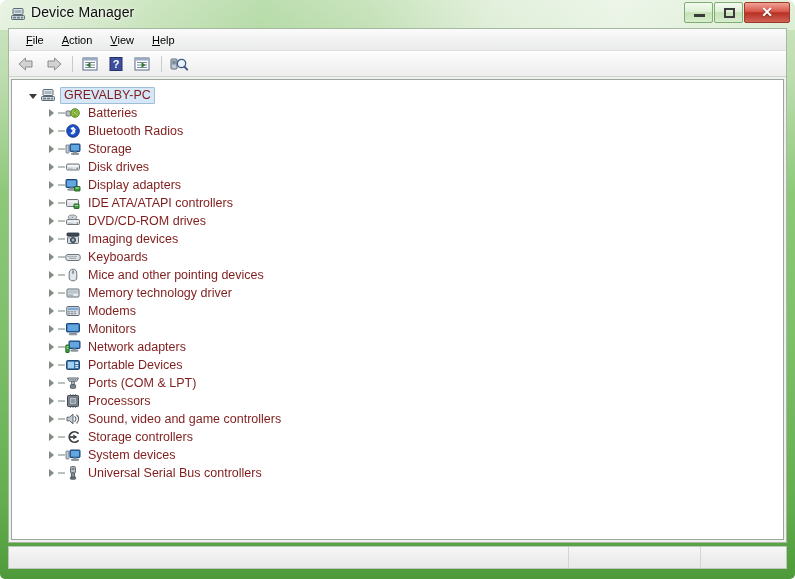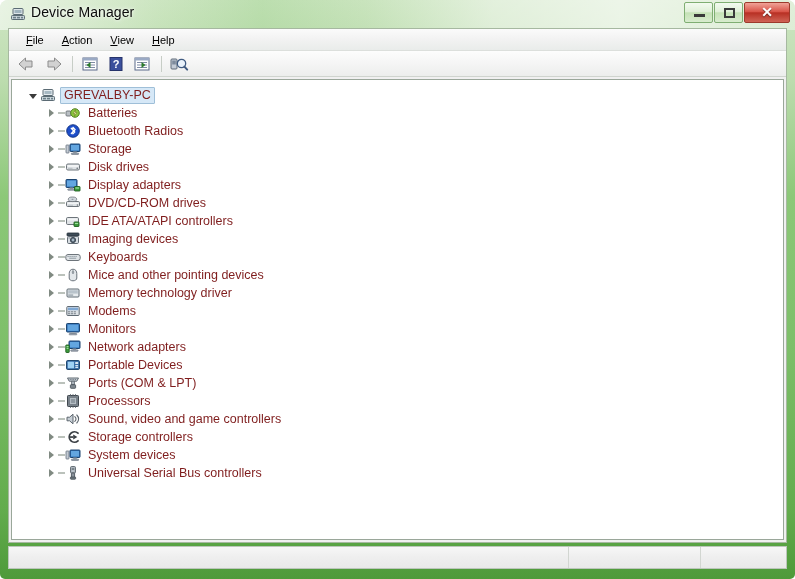--- a/index.html
+++ b/index.html
@@ -449,45 +449,45 @@
           <span class="tlabel">Display adapters</span>
         </div>
 
         <div class="trow child">
           <span class="twisty">
               <span class="tri-closed"></span>
             </span>
           <span class="dotlink"></span>
           <span class="ticon">
             <svg width="16" height="16" viewBox="0 0 16 16">
+              <rect x="1.5" y="4.5" width="12" height="7" rx="1.2" fill="#dfe3e6" stroke="#6d747a" stroke-width="1"></rect>
+              <rect x="2.5" y="5.5" width="10" height="2" rx="0.7" fill="#f2f4f5"></rect>
+              <rect x="9" y="9" width="5" height="4.5" rx="0.6" fill="#3c9a3c" stroke="#1f5e1f" stroke-width="0.9"></rect>
+              <rect x="9.9" y="9.9" width="3.2" height="1.1" fill="#9de09d"></rect>
+            </svg>
+          </span>
+          <span class="tlabel">IDE ATA/ATAPI controllers</span>
+        </div>
+
+        <div class="trow child">
+          <span class="twisty">
+              <span class="tri-closed"></span>
+            </span>
+          <span class="dotlink"></span>
+          <span class="ticon">
+            <svg width="16" height="16" viewBox="0 0 16 16">
               <rect x="1.5" y="6.5" width="13" height="5" rx="1.2" fill="#dfe3e6" stroke="#6d747a" stroke-width="1"></rect>
               <rect x="2.5" y="7.4" width="11" height="1.6" rx="0.6" fill="#f2f4f5"></rect>
               <rect x="3" y="9.8" width="5" height="0.9" fill="#b6bcc1"></rect>
               <circle cx="12.4" cy="10.1" r="0.8" fill="#7b8389"></circle>
               <ellipse cx="7.5" cy="4.3" rx="4.2" ry="2.3" fill="#cfd6dc" stroke="#6d747a" stroke-width="0.8"></ellipse>
               <ellipse cx="7.5" cy="4.3" rx="1.1" ry="0.65" fill="#8d969e"></ellipse>
             </svg>
           </span>
           <span class="tlabel">DVD/CD-ROM drives</span>
-        </div>
-
-        <div class="trow child">
-          <span class="twisty">
-              <span class="tri-closed"></span>
-            </span>
-          <span class="dotlink"></span>
-          <span class="ticon">
-            <svg width="16" height="16" viewBox="0 0 16 16">
-              <rect x="1.5" y="4.5" width="12" height="7" rx="1.2" fill="#dfe3e6" stroke="#6d747a" stroke-width="1"></rect>
-              <rect x="2.5" y="5.5" width="10" height="2" rx="0.7" fill="#f2f4f5"></rect>
-              <rect x="9" y="9" width="5" height="4.5" rx="0.6" fill="#3c9a3c" stroke="#1f5e1f" stroke-width="0.9"></rect>
-              <rect x="9.9" y="9.9" width="3.2" height="1.1" fill="#9de09d"></rect>
-            </svg>
-          </span>
-          <span class="tlabel">IDE ATA/ATAPI controllers</span>
         </div>
 
         <div class="trow child">
           <span class="twisty">
               <span class="tri-closed"></span>
             </span>
           <span class="dotlink"></span>
           <span class="ticon">
             <svg width="16" height="16" viewBox="0 0 16 16">
               <rect x="2" y="2" width="12" height="3" rx="0.8" fill="#3f4d58" stroke="#242f38" stroke-width="0.8"></rect>

